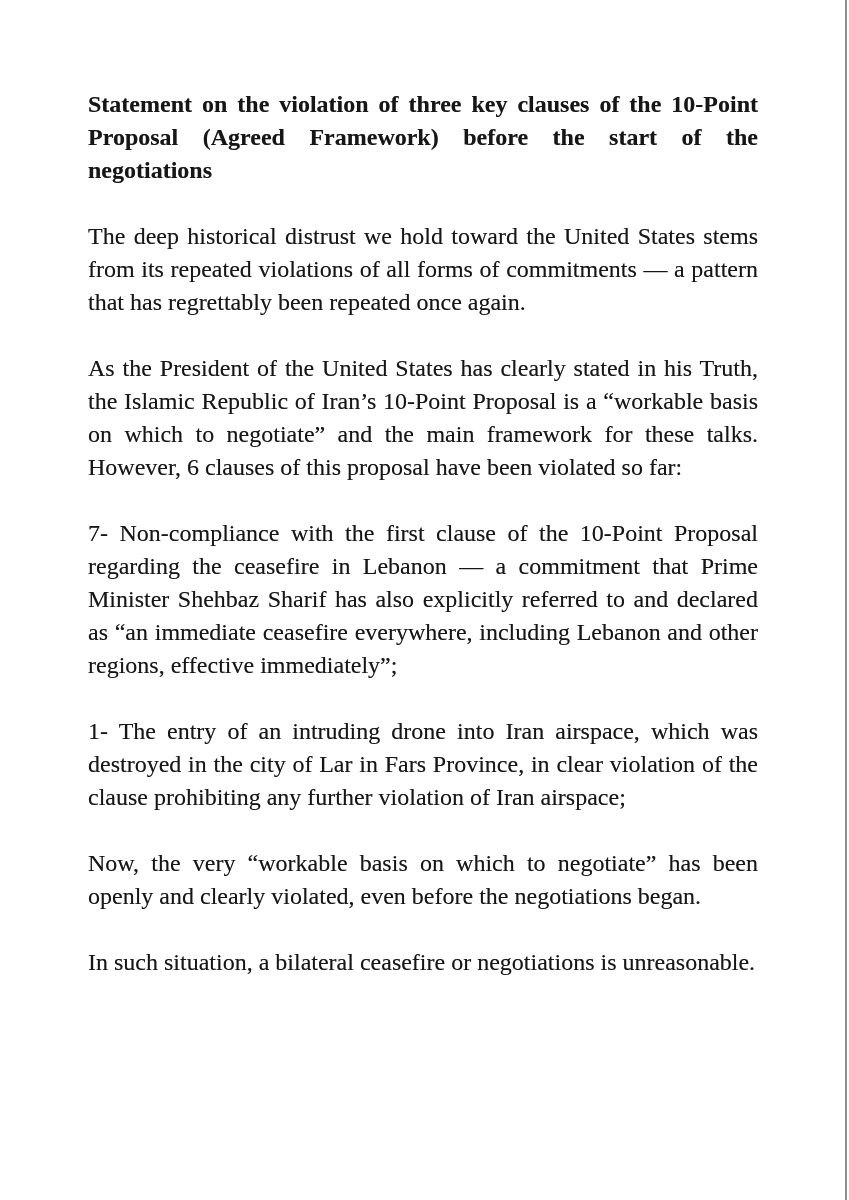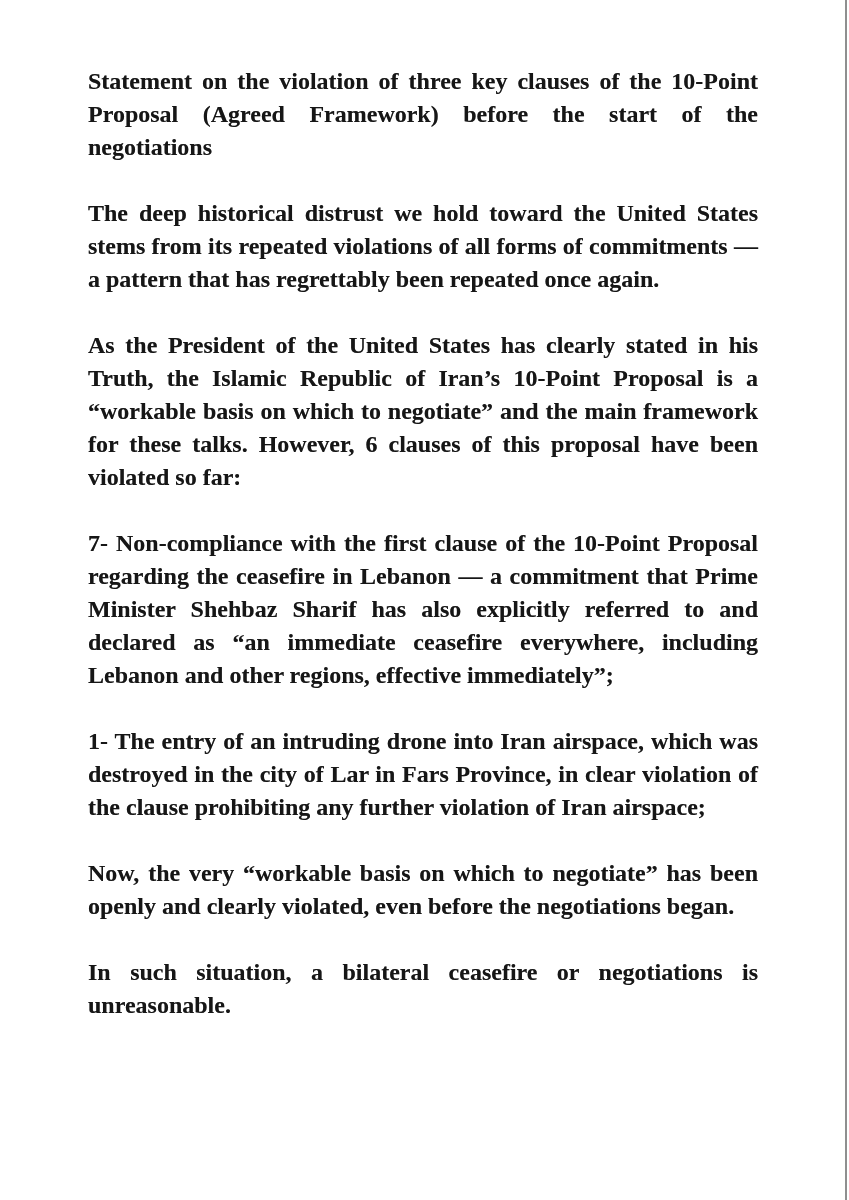--- a/index.html
+++ b/index.html
@@ -26,34 +26,34 @@
     bottom: 0;
     right: 2px;
     width: 2px;
     background: var(--edge, #8f8f8f);
   }
   .content {
     position: absolute;
     left: 88px;
     top: 0;
     width: 670px;
-    padding-top: 65px;
+    padding-top: 88px;
     color: var(--fg, #161616);
     text-shadow: 0 0 0.6px rgba(20, 20, 20, 0.45);
   }
   .title {
     font-size: 24px;
     font-weight: bold;
     line-height: 33px;
     margin: 0;
     text-align: justify;
   }
   .para {
     font-size: 24px;
-    font-weight: bold;
+    font-weight: normal;
     line-height: 33px;
     margin: 33px 0 0 0;
     text-align: justify;
   }
 </style>
 </head>
 <body>
 
 <div class="page">
   <div class="edge-line"></div>

